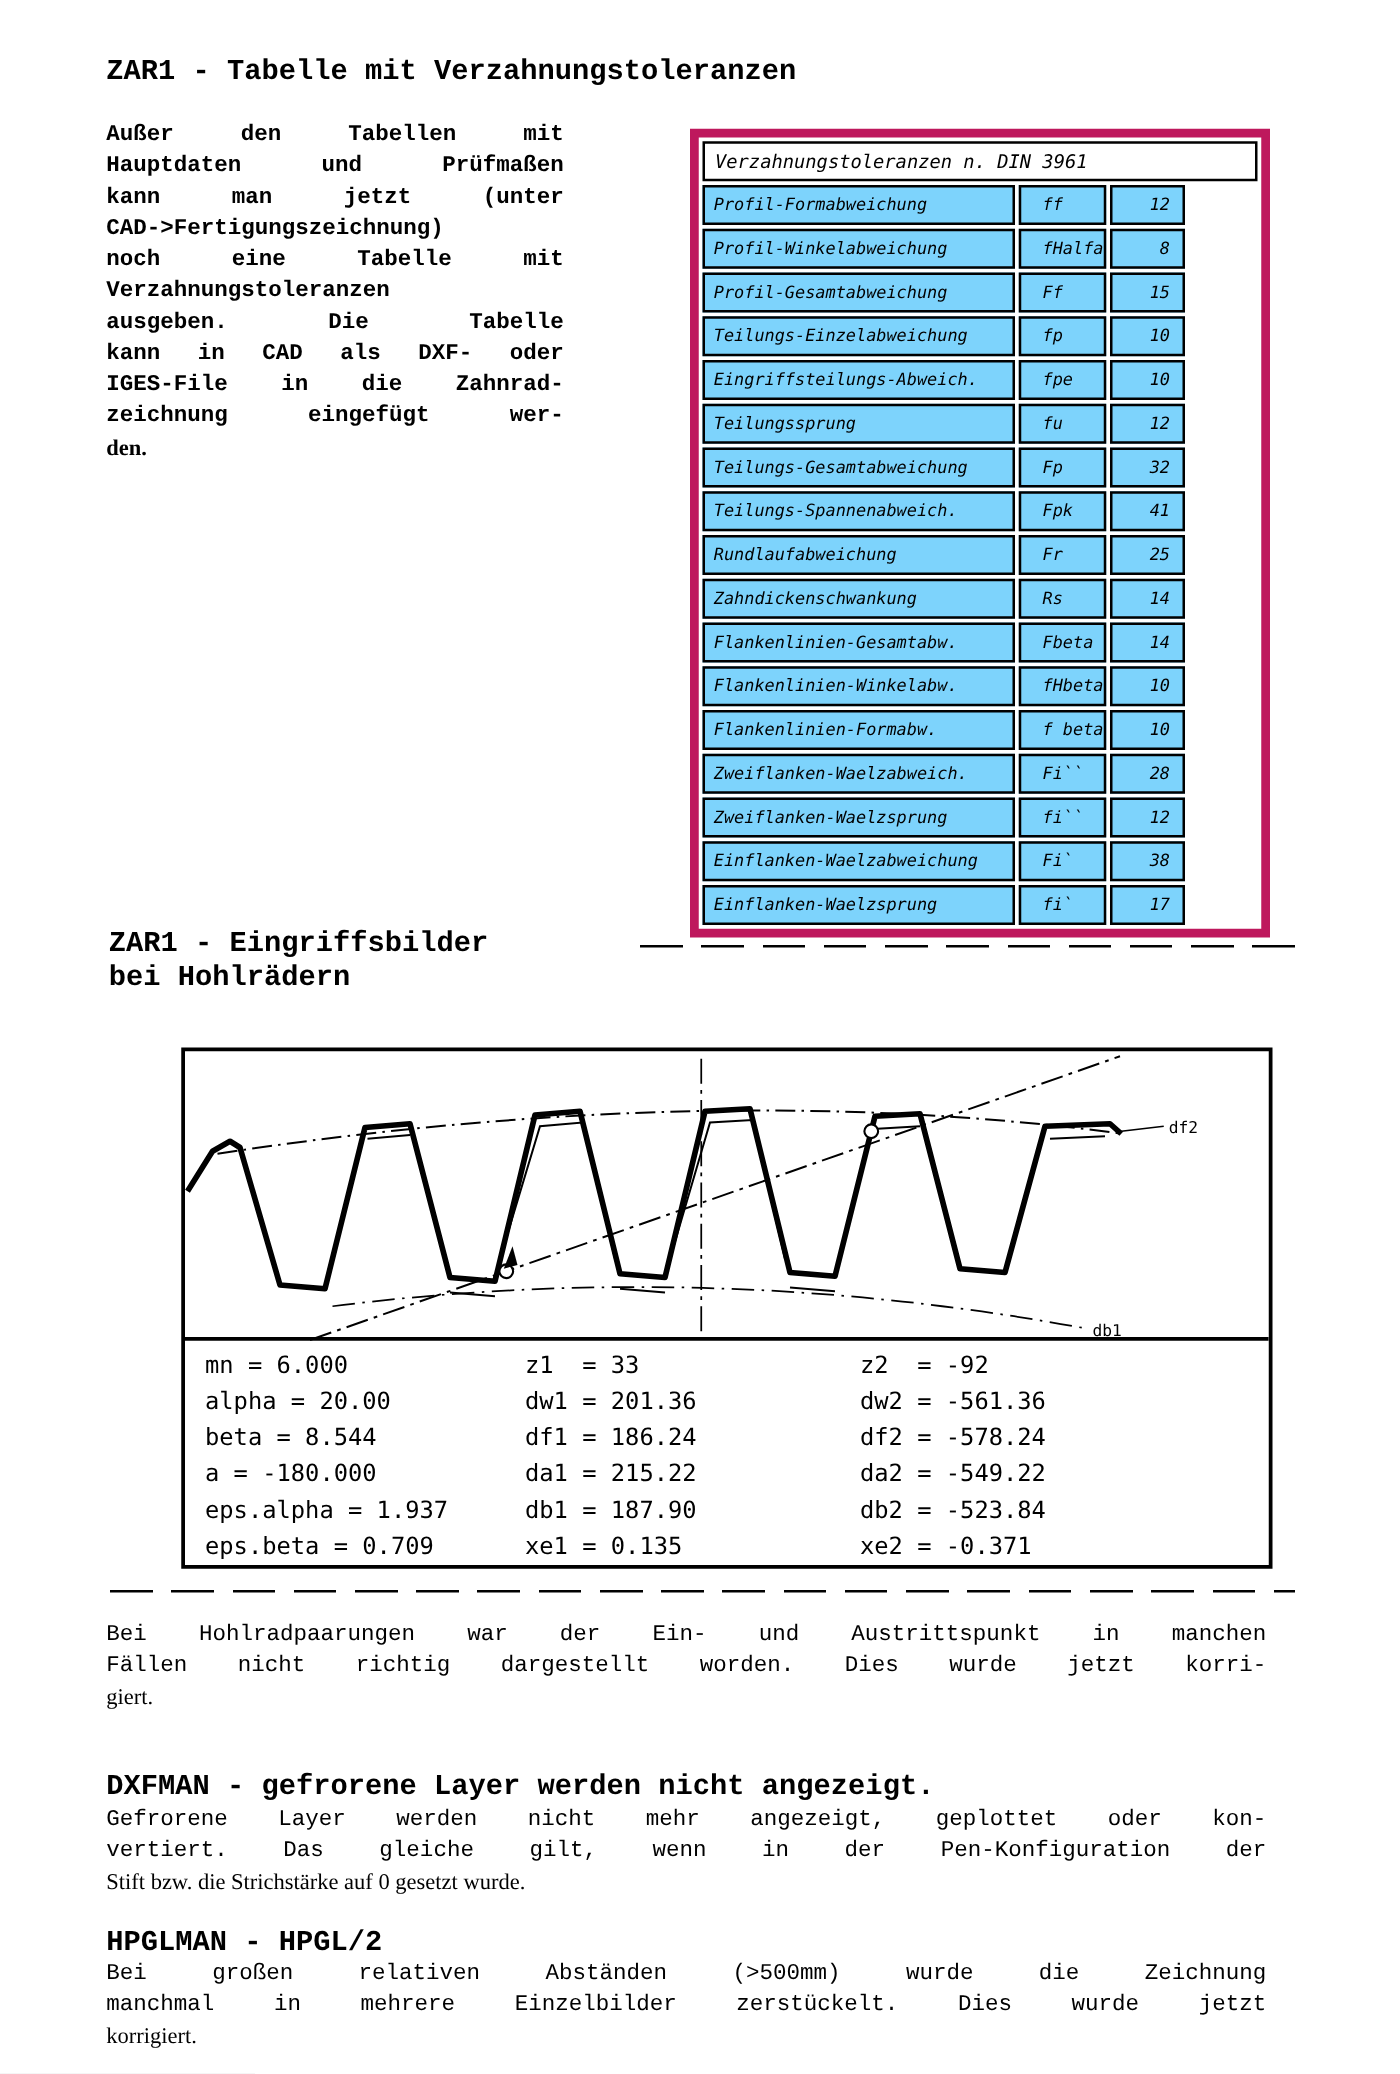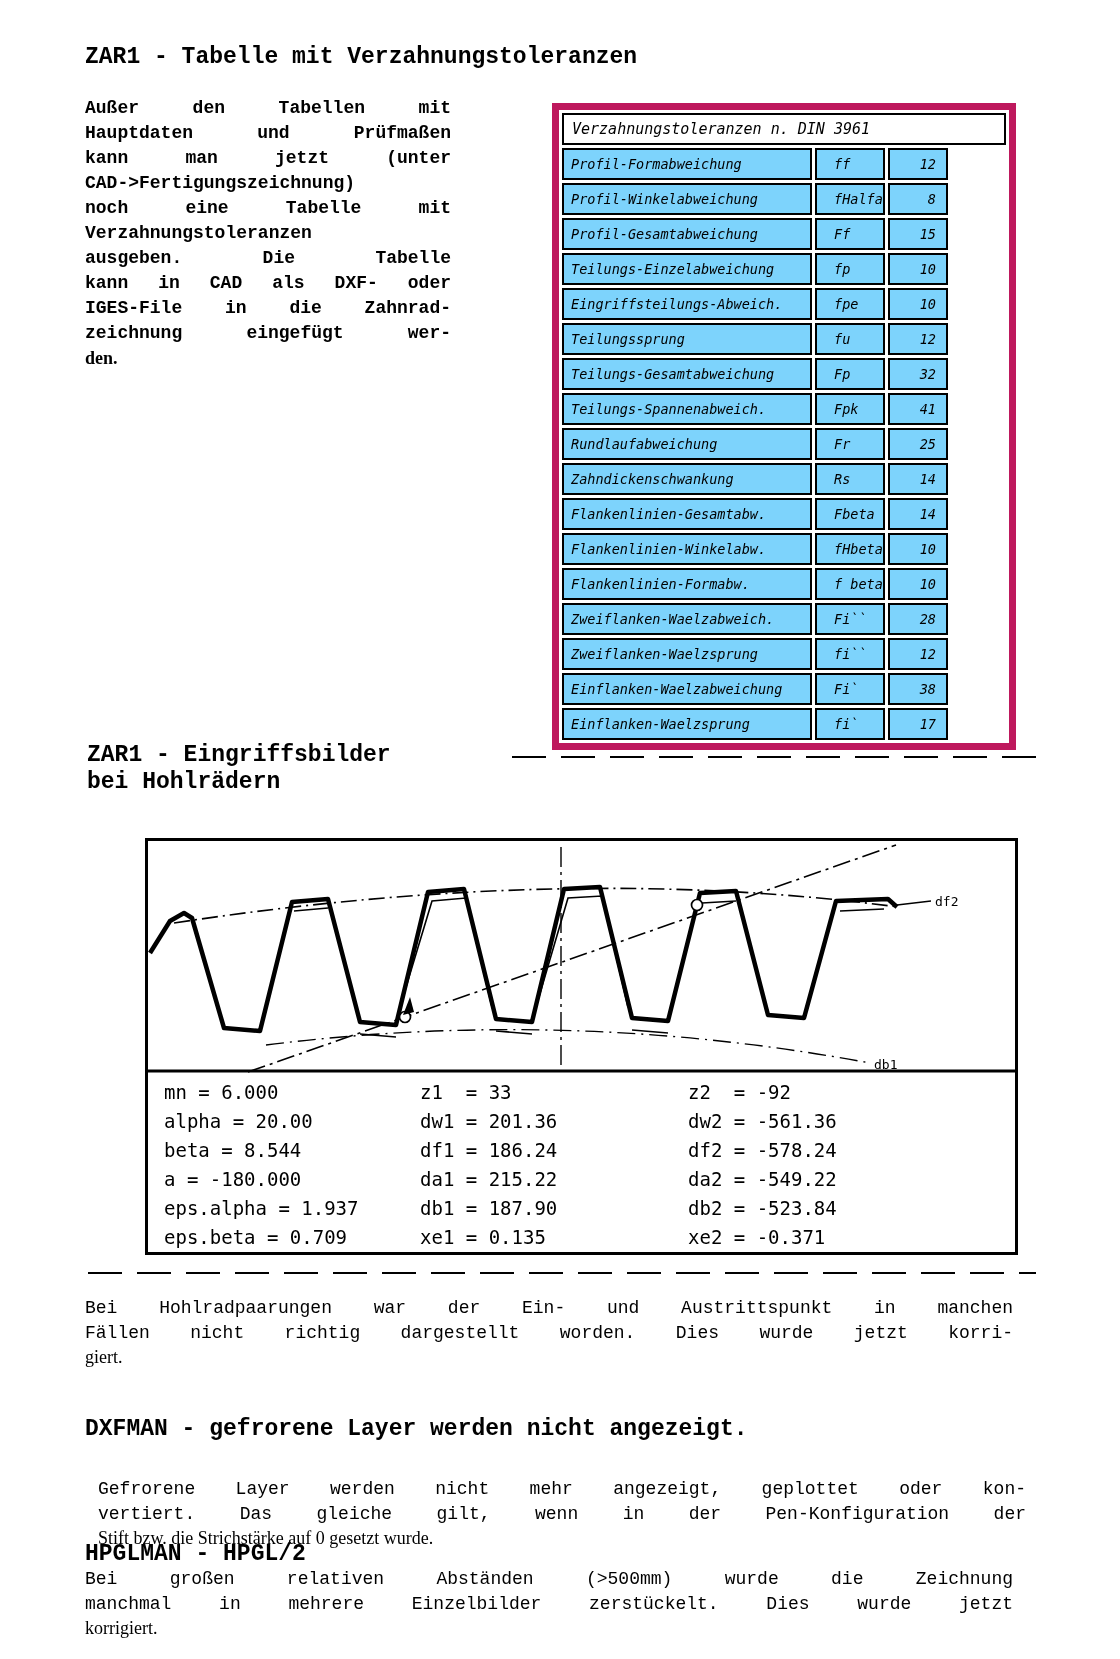--- a/index.html
+++ b/index.html
@@ -237,21 +237,21 @@
   <div class="abs tw-p botpara" style="left:85px;top:1296px;">
 
       <div class="jl">Bei Hohlradpaarungen war der Ein- und Austrittspunkt in manchen</div>
 
       <div class="jl">Fällen nicht richtig dargestellt worden. Dies wurde jetzt korri-</div>
 
       <div class="jl">giert.</div>
     </div>
 
   <div class="abs tw-h" style="left:85px;top:1416px;text-align:center;">DXFMAN - gefrorene Layer werden nicht angezeigt.</div>
-  <div class="abs tw-p botpara" style="left:98px;top:1444px;margin-top:33px;">
+  <div class="abs tw-p botpara" style="left:85px;top:1444px;">
 
       <div class="jl">Gefrorene Layer werden nicht mehr angezeigt, geplottet oder kon-</div>
 
       <div class="jl">vertiert. Das gleiche gilt, wenn in der Pen-Konfiguration der</div>
 
       <div class="jl">Stift bzw. die Strichstärke auf 0 gesetzt wurde.</div>
     </div>
 
   <div class="abs tw-h" style="left:85px;top:1541px;">HPGLMAN - HPGL/2</div>
   <div class="abs tw-p botpara" style="left:85px;top:1567px;">

